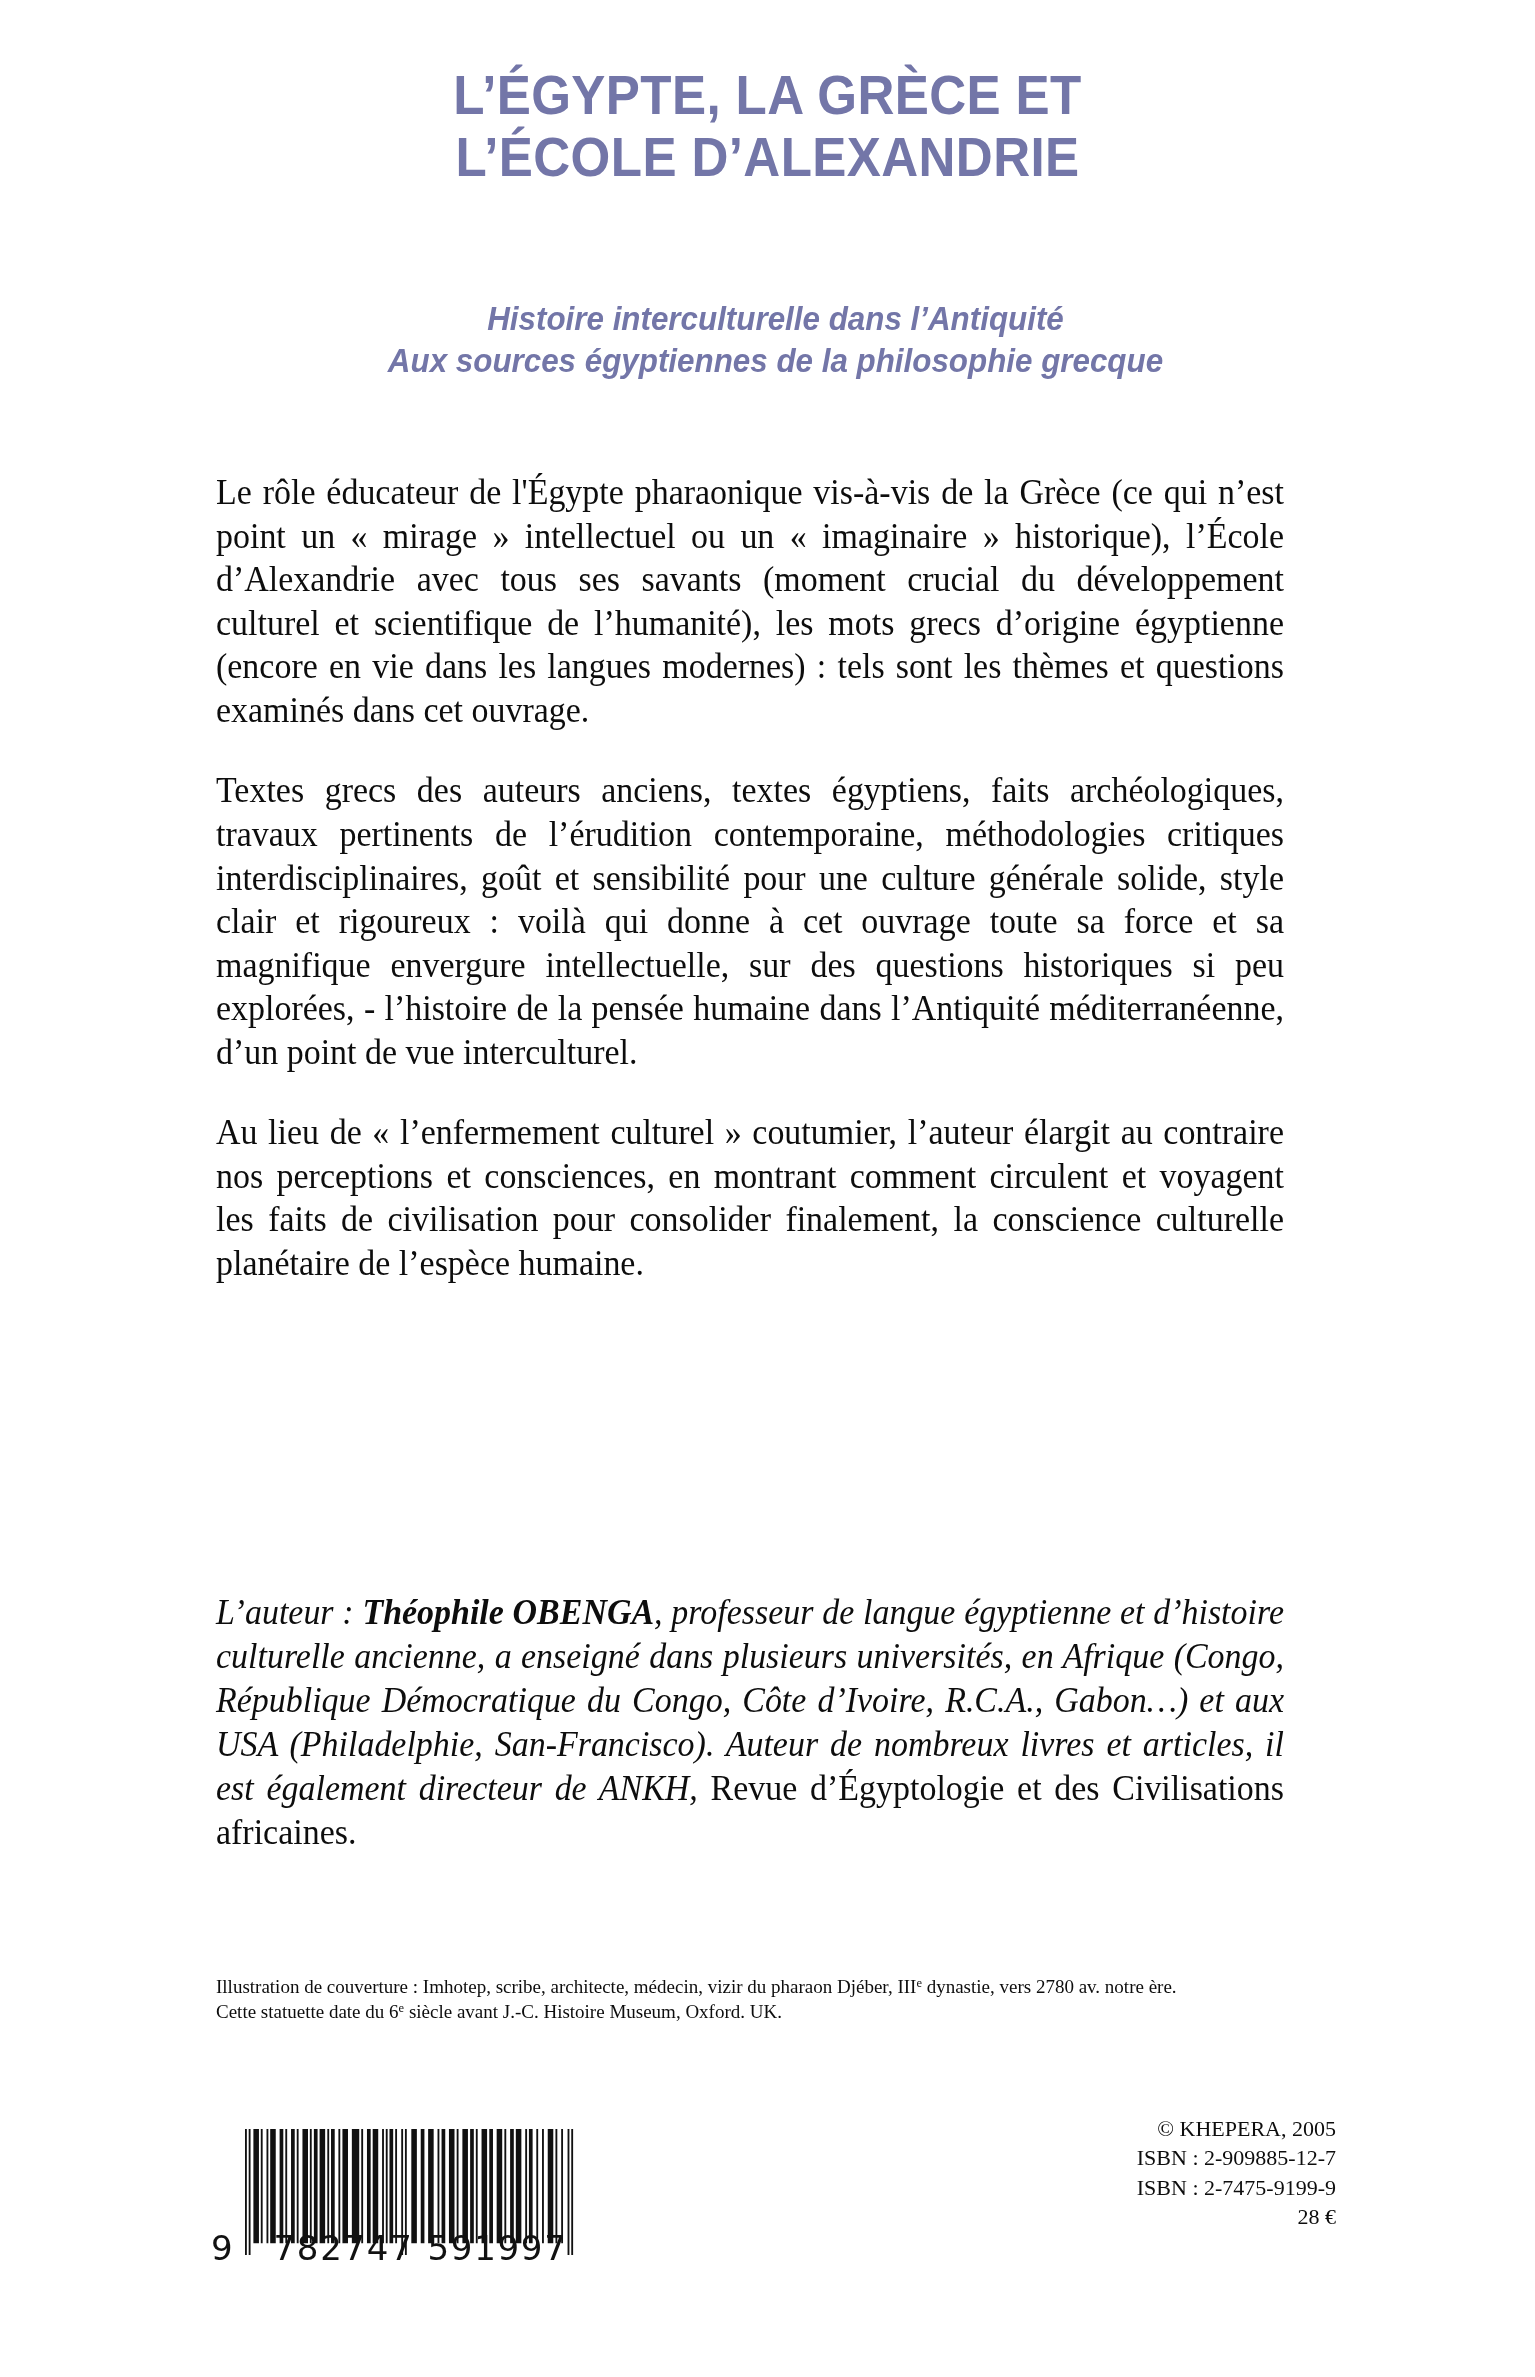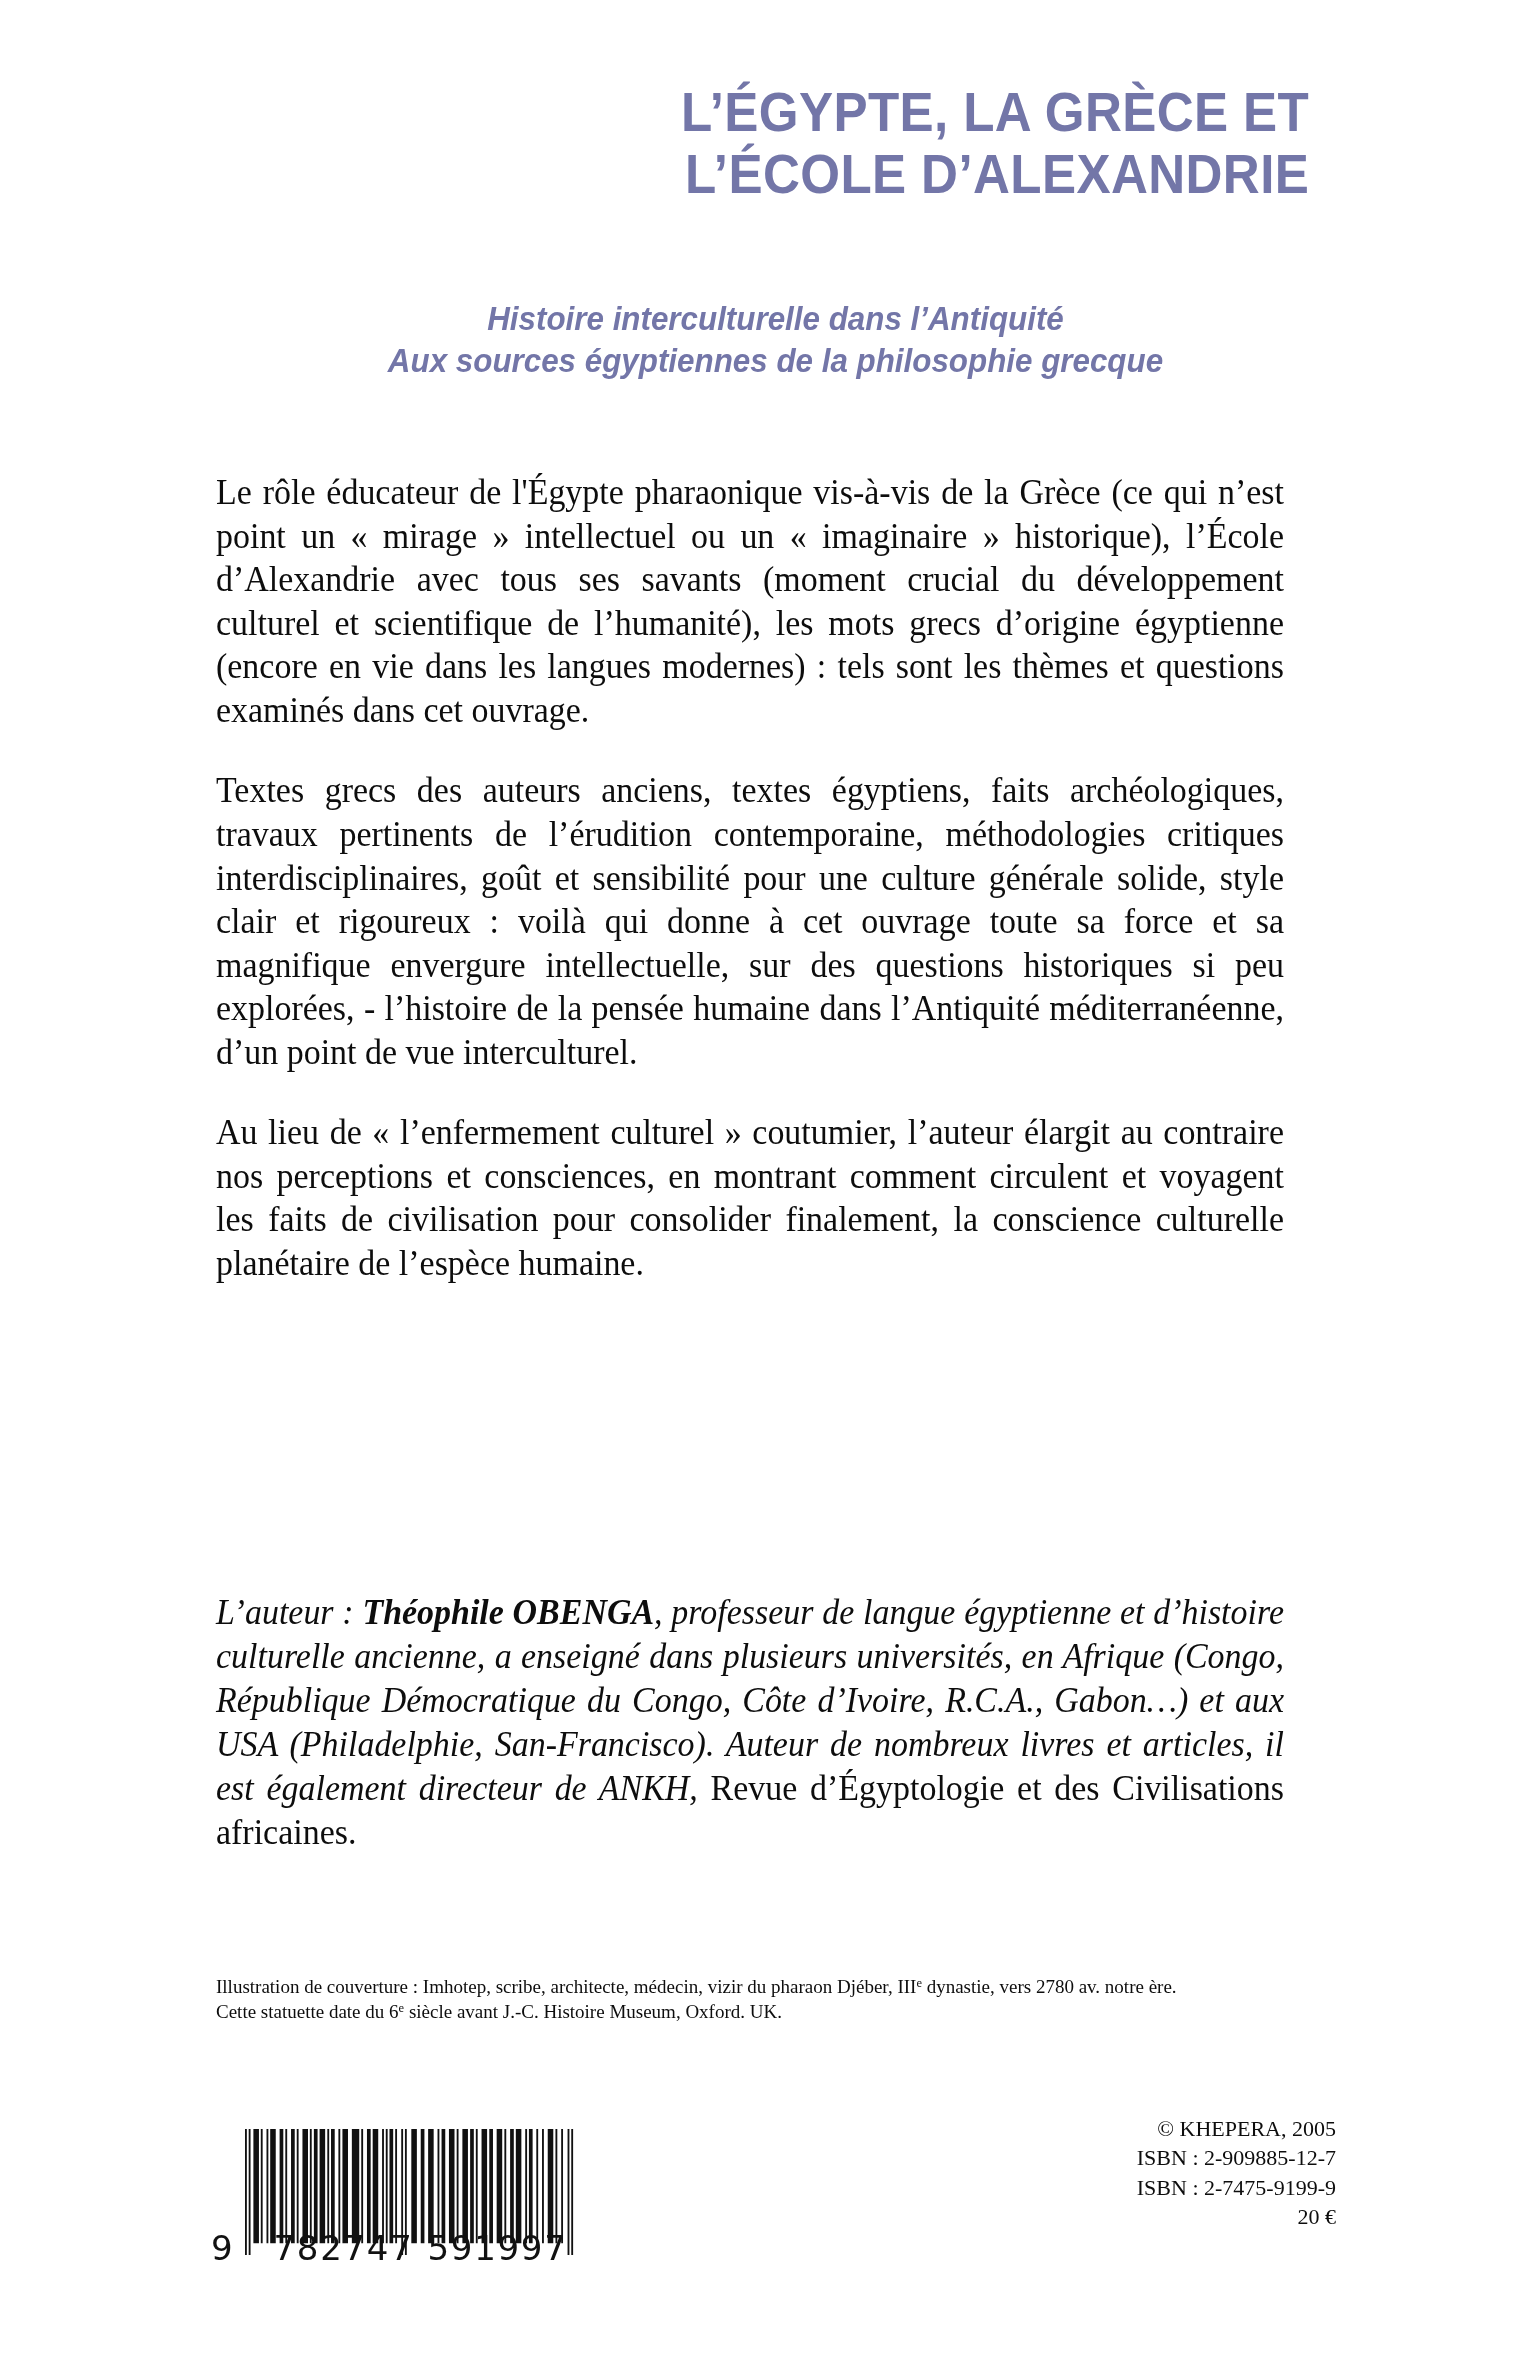--- a/index.html
+++ b/index.html
@@ -21,22 +21,22 @@
     position: absolute;
     inset: 0;
     background: #ffffff;
   }
 
   
   .title-block {
     position: absolute;
     left: 0;
     right: 0;
-    top: 82px;
-    text-align: right;
+    top: 65px;
+    text-align: center;
   }
   .book-title {
     font-family: "Liberation Sans", "DejaVu Sans", sans-serif;
     font-weight: bold;
     font-size: 55px;
     line-height: 1.12;
     letter-spacing: 0.4px;
     color: #7376a8;
     margin: 0;
     padding: 0 185px;
@@ -285,19 +285,19 @@
         <span class="bc-lead">9</span>
         <span class="bc-left">782747</span>
         <span class="bc-right">591997</span>
       </div>
     </div>
 
     <div class="imprint">
       <span class="imprint-line">© KHEPERA, 2005</span>
       <span class="imprint-line">ISBN : 2-909885-12-7</span>
       <span class="imprint-line">ISBN : 2-7475-9199-9</span>
-      <span class="imprint-line price">20 €</span>
+      <span class="imprint-line price">28 €</span>
     </div>
 
   </div>
 
 </div>
 
 
 </body></html>

